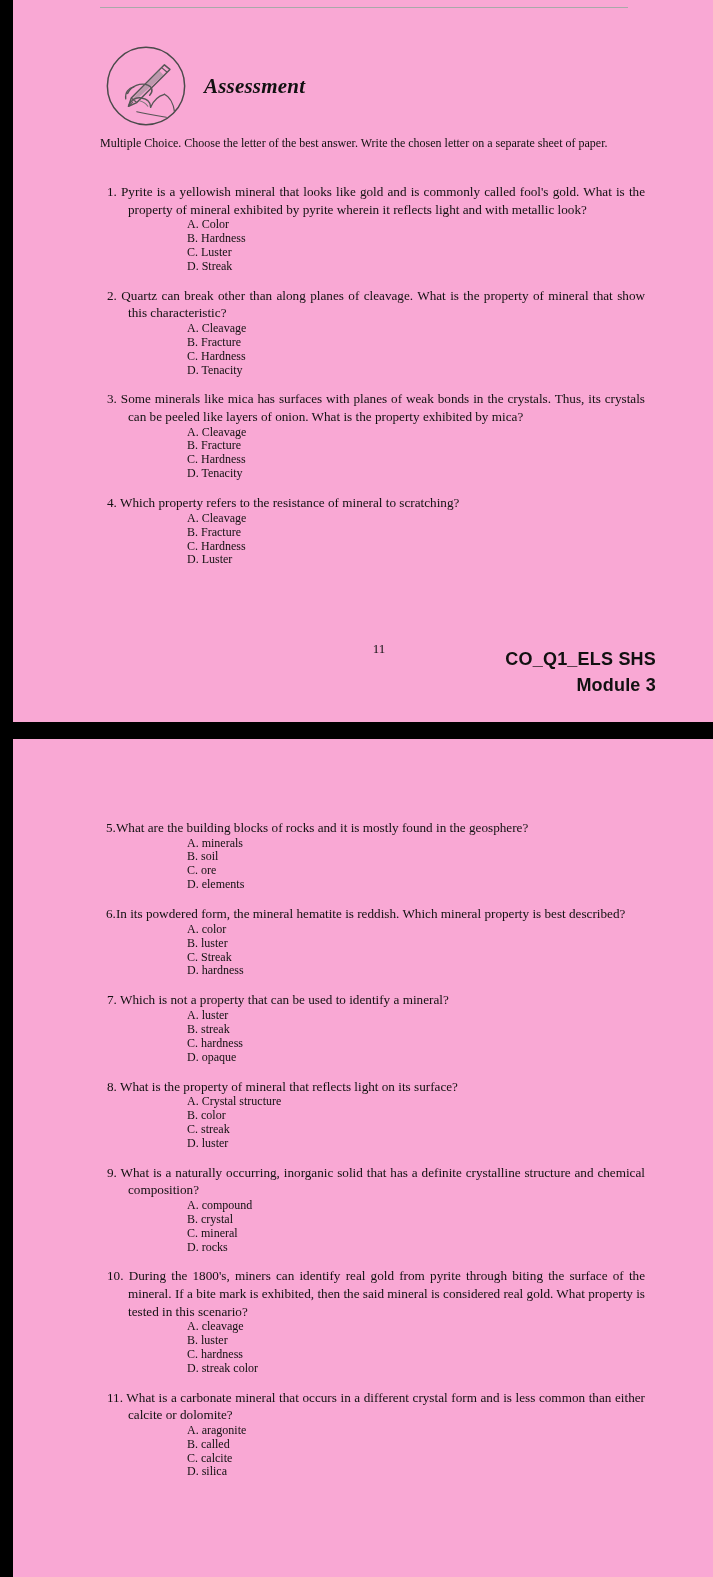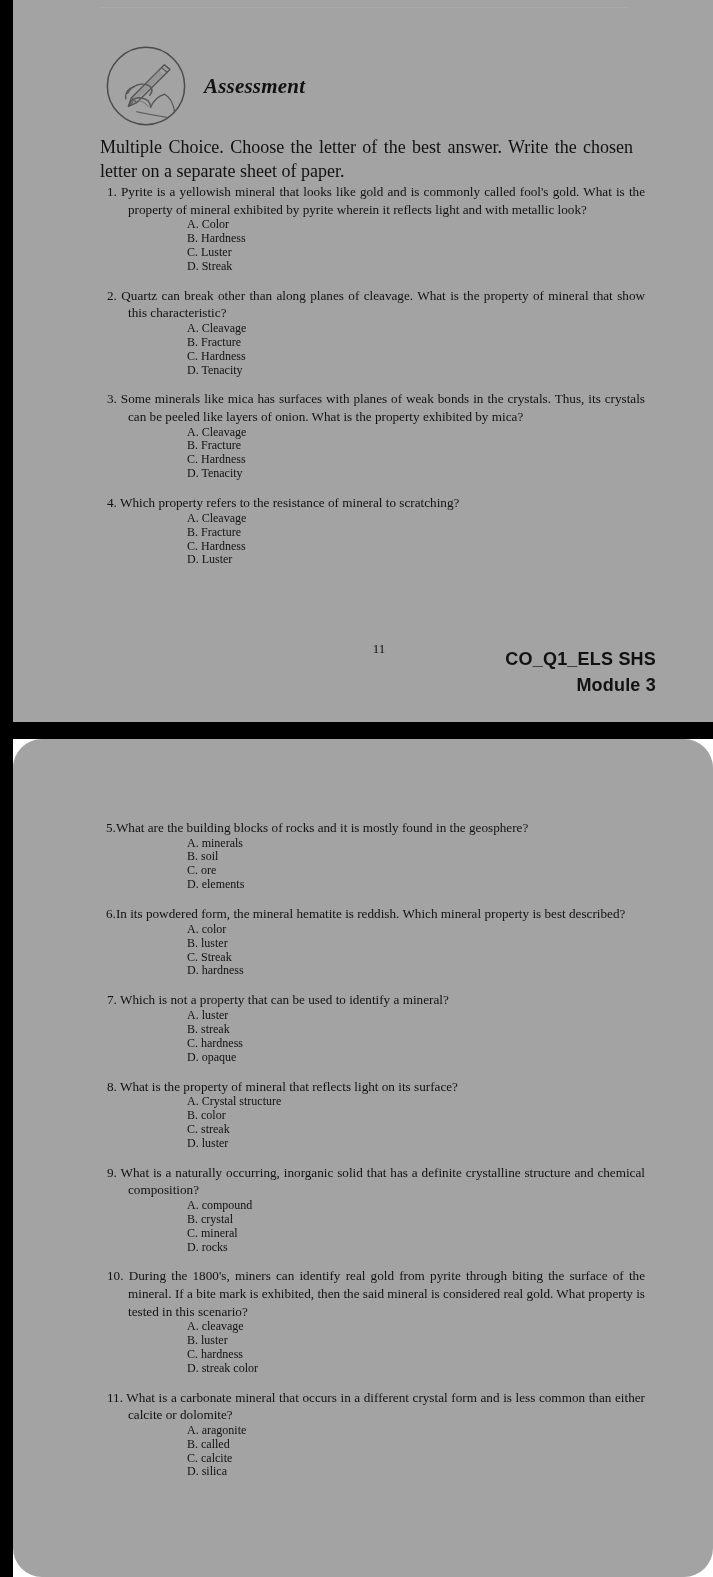--- a/index.html
+++ b/index.html
@@ -34,24 +34,24 @@
     top: 722px;
     width: 713px;
     height: 17px;
     background: #000000;
   }
 
   .page {
     position: absolute;
     left: 13px;
     width: 700px;
-    background: #a3a3a3;
+    background: #f9a8d4;
   }
   #page-one { top: 0; height: 722px; }
-  #page-two { top: 739px; height: 838px; border-radius: 29px; }
+  #page-two { top: 739px; height: 838px; }
 
   .top-rule {
     position: absolute;
     left: 87px;
     top: 7px;
     width: 528px;
     height: 1px;
     background: #a9a9a9;
   }
 
@@ -76,21 +76,21 @@
     margin-left: 12px;
     white-space: nowrap;
   }
 
   
   .instructions {
     position: absolute;
     left: 87px;
     top: 136px;
     width: 533px;
-    font-size: 18px;
+    font-size: 12px;
     line-height: 1.32;
     text-align: justify;
     font-family: Liberation Serif, serif;
   }
 
   .questions {
     position: absolute;
     left: 87px;
     width: 545px;
   }

